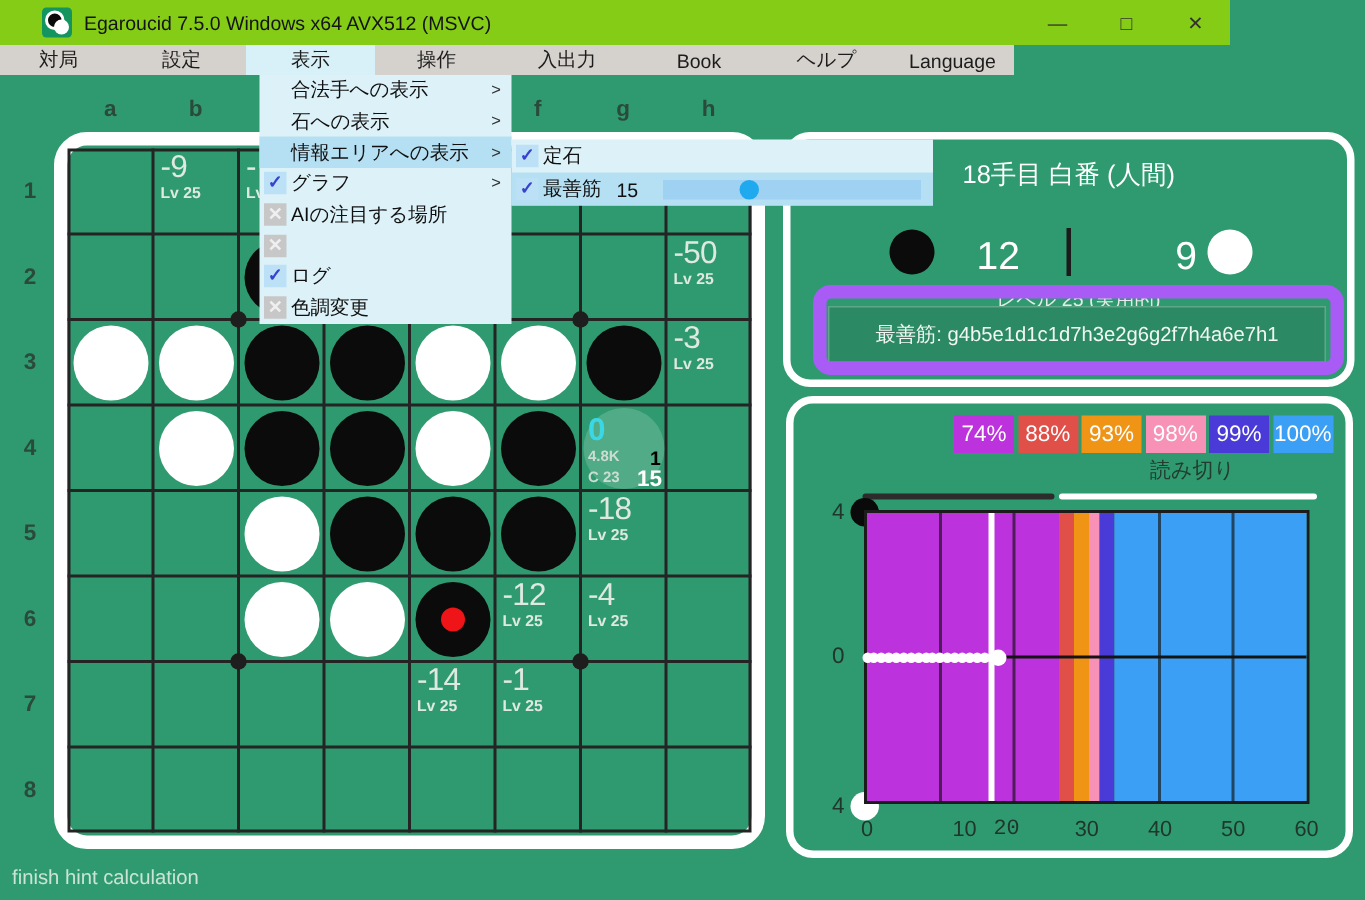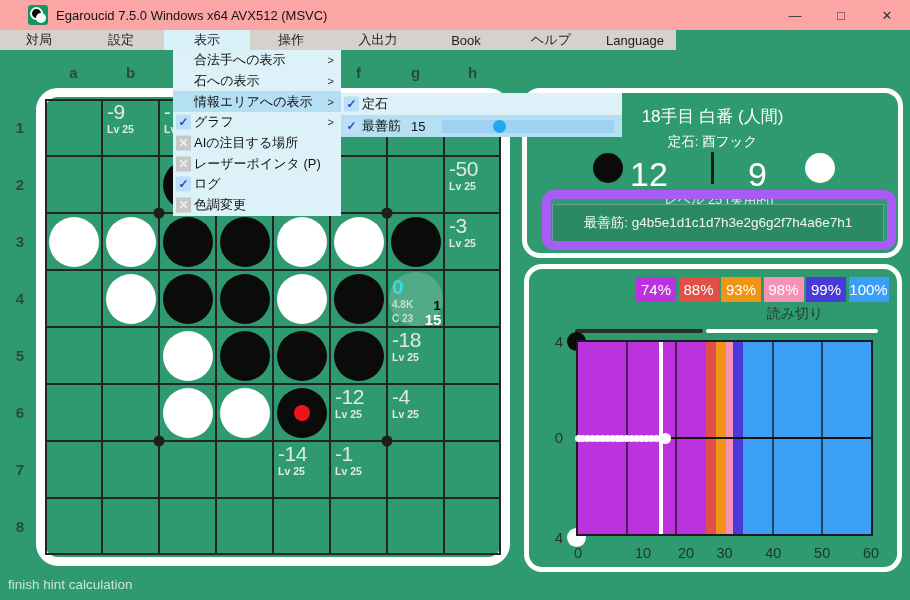--- a/index.html
+++ b/index.html
@@ -1,19 +1,19 @@
 <!DOCTYPE html>
 <html><head>
 <meta charset="utf-8">
 <style>
   html,body{margin:0;padding:0}
   body{width:910px;height:600px;position:relative;overflow:hidden;background:#2f9a70;
        font-family:"Liberation Sans",sans-serif;-webkit-font-smoothing:antialiased}
   
-  .titlebar{position:absolute;left:0;top:0;width:910px;height:30px;background:#fca5a5}
+  .titlebar{position:absolute;left:0;top:0;width:820px;height:30px;background:#84cc16}
   .app-icon{position:absolute;left:28px;top:5px;width:20px;height:20px;background:#14945e;border-radius:3px}
   .app-icon .b{position:absolute;left:2px;top:2px;width:9px;height:9px;border-radius:50%;background:#0a0a0a;border:2px solid #fff}
   .app-icon .w{position:absolute;right:2px;bottom:2px;width:10px;height:10px;border-radius:50%;background:#fff}
   .title-text{position:absolute;left:56px;top:8px;font-size:13px;color:#141414;white-space:nowrap}
   .win-controls{position:absolute;right:0;top:0;height:30px;display:flex}
   .win-btn{width:46px;height:30px;display:flex;align-items:center;justify-content:center;font-size:13px;color:#333}
   
   .menubar{position:absolute;left:0;top:30px;width:676px;height:20px;background:#d5d1cc;display:flex}
   .menu-item{height:20px;display:flex;align-items:center;justify-content:center;font-size:13px;color:#1c1c1c}
   .menu-item.active{background:#d8f1f8}
@@ -49,21 +49,21 @@
   .bc-val{position:absolute;left:5px;top:5px;font-size:21px;font-weight:bold}
   .bc-nodes{position:absolute;left:5px;top:29px;font-size:10px;font-weight:bold;color:#ccdcd2}
   .bc-depth{position:absolute;left:5px;top:43px;font-size:10px;font-weight:bold;color:#ccdcd2}
   .bc-order{position:absolute;left:44px;top:28px;width:12px;text-align:center;font-size:13px;font-weight:bold;color:#000}
   .bc-len{position:absolute;left:36px;top:41px;width:20px;text-align:center;font-size:15px;font-weight:bold;color:#fff}
   
   .info-panel{position:absolute;left:522px;top:88px;width:381px;height:170px;border:5px solid #fff;border-radius:18px;box-sizing:border-box;z-index:1}
   .move-label{margin-top:12px;text-align:center;font-size:17px;color:#fff}
   .joseki{margin-top:5px;text-align:center;font-size:13.5px;color:#fff}
   .disc{position:absolute;width:30px;height:30px;border-radius:50%}
-  .score-num{position:absolute;width:50px;text-align:left;font-size:34px;color:#fff}
+  .score-num{position:absolute;width:50px;text-align:right;font-size:26px;color:#fff}
   .score-div{position:absolute;width:3px;height:32px;background:#1b1b1b}
   .purple-box{position:absolute;left:542px;top:190px;width:354px;height:60px;border:9px solid #a95cf5;border-radius:12px;box-sizing:border-box;z-index:6}
   .level-line{position:absolute;left:542px;top:191px;width:354px;text-align:center;font-size:13px;color:#e3ece6;z-index:5}
   .bestline-box{position:absolute;left:552px;top:204px;width:332px;height:38px;background:#2b8a63;border:1px solid rgba(255,255,255,0.25);box-sizing:border-box;z-index:5;display:flex;align-items:center;justify-content:center}
   .bestline-text{font-size:13.5px;color:#f2f7f3;white-space:nowrap}
   
   .graph-panel{position:absolute;left:524px;top:264px;width:378px;height:308px;border:5px solid #fff;border-radius:18px;box-sizing:border-box;z-index:1}
   .legend-title{position:absolute;left:13px;top:8px;width:94px;height:25px;background:#3a3a3a;color:#fff;font-size:14.5px;display:flex;align-items:center;justify-content:center}
   .legend-item{position:absolute;top:8px;width:40px;height:25px;color:#fff;font-size:15px;display:flex;align-items:center;justify-content:center}
   .phase-label{position:absolute;top:36px;width:160px;text-align:center;font-size:14px;color:#223c30}
@@ -209,21 +209,20 @@
       <div class="bc-val" style="color: rgb(58, 216, 230);">0</div>
       <div class="bc-nodes">4.8K</div>
       <div class="bc-depth">C 23</div>
       <div class="bc-order">1</div>
       <div class="bc-len">15</div>
     </div>
   </div>
 
 <div class="info-panel">
   <div class="move-label">18手目 白番 (人間)</div>
-  <div class="joseki">定石: 酉フック</div>
   <div class="disc" style="left:66px;top:60px;background:#0b0b0b"></div>
   <div class="score-num" style="left:103px;top:62px">12</div>
   <div class="score-div" style="left:183.5px;top:59px"></div>
   <div class="score-num" style="left:221px;top:62px">9</div>
   <div class="disc" style="left:278px;top:60px;background:#fff"></div>
 </div>
 <div class="level-line">レベル 25 (実用的)</div>
 <div class="bestline-box">
   <span class="bestline-text">最善筋: g4b5e1d1c1d7h3e2g6g2f7h4a6e7h1</span>
 </div>
@@ -275,21 +274,21 @@
       <div class="eval-dot" style="left: 59.9833px; top: 92.5px;"></div>
       <div class="eval-dot" style="left: 64.8667px; top: 92.5px;"></div>
       <div class="eval-dot" style="left: 69.75px; top: 92.5px;"></div>
       <div class="eval-dot" style="left: 74.6333px; top: 92.5px;"></div>
       <div class="eval-dot" style="left: 79.5167px; top: 92.5px;"></div>
       <div class="end-dot" style="left: 82.4px;"></div>
     </div>
   <div id="xticks">
       <div class="xtick" style="left: 34px;">0</div>
       <div class="xtick" style="left: 99px;">10</div>
-      <div class="xtick" style="left: 142px;">20</div>
+      <div class="xtick" style="left: 127px; font-family: Liberation Mono, monospace;">20</div>
       <div class="xtick" style="left: 180.5px;">30</div>
       <div class="xtick" style="left: 229.333px;">40</div>
       <div class="xtick" style="left: 278.167px;">50</div>
       <div class="xtick" style="left: 327px;">60</div>
     </div>
 </div>
 
 <div class="dropdown">
     <div class="drop-row">
       <div>合法手への表示</div>
@@ -307,21 +306,20 @@
       <div class="cb chk">✓</div>
       <div>グラフ</div>
       <div class="arrow">&gt;</div>
     </div>
     <div class="drop-row">
       <div class="cb unchk">✕</div>
       <div>AIの注目する場所</div>
     </div>
     <div class="drop-row">
       <div class="cb unchk">✕</div>
-      <div>レーザーポインタ (P)</div>
     </div>
     <div class="drop-row">
       <div class="cb chk">✓</div>
       <div>ログ</div>
     </div>
     <div class="drop-row">
       <div class="cb unchk">✕</div>
       <div>色調変更</div>
     </div>
   </div>

